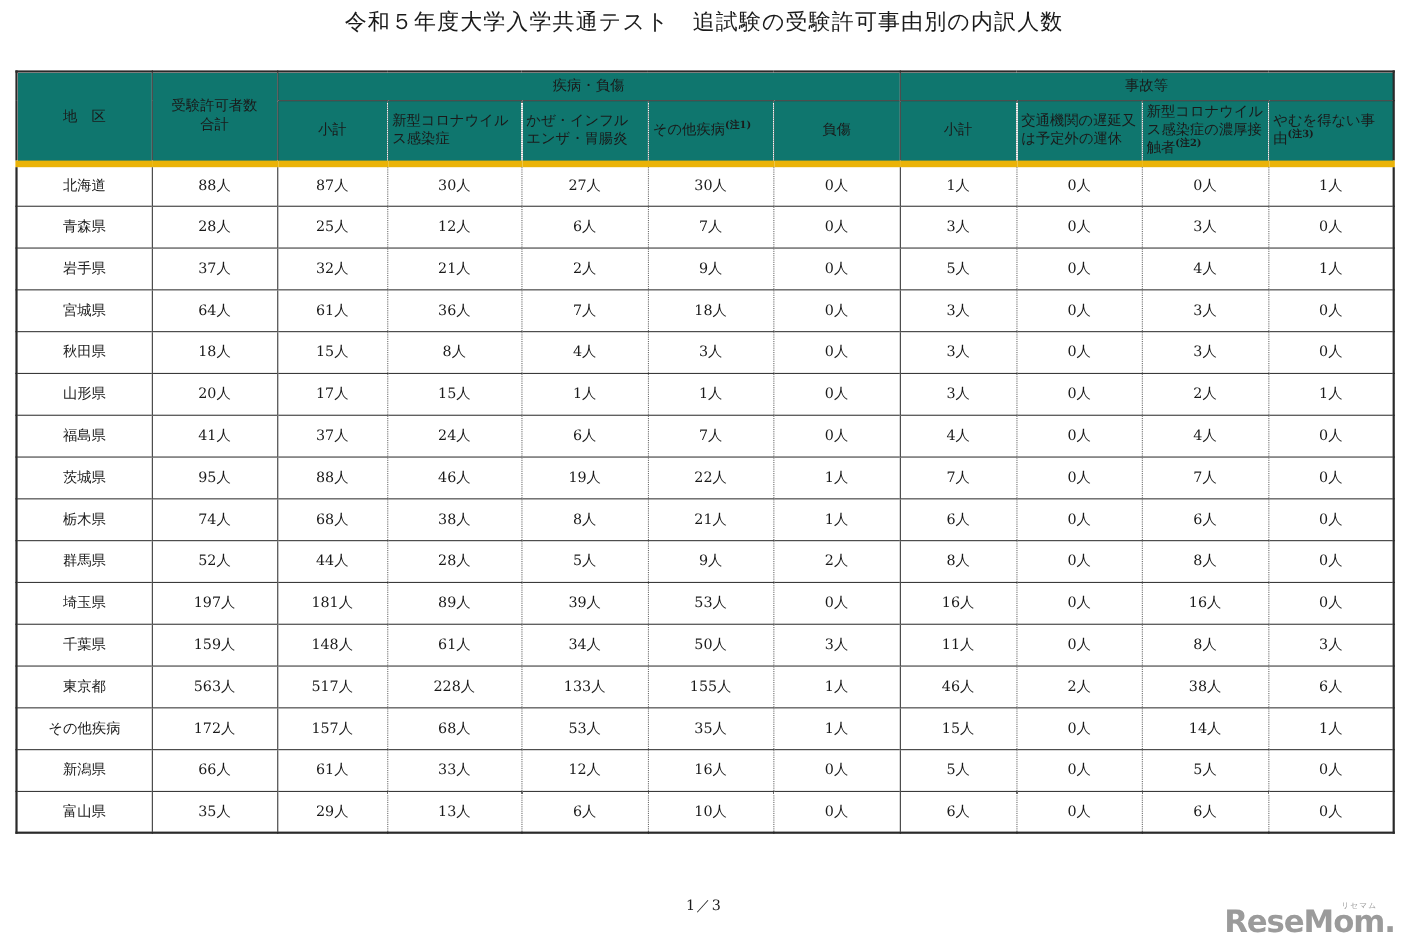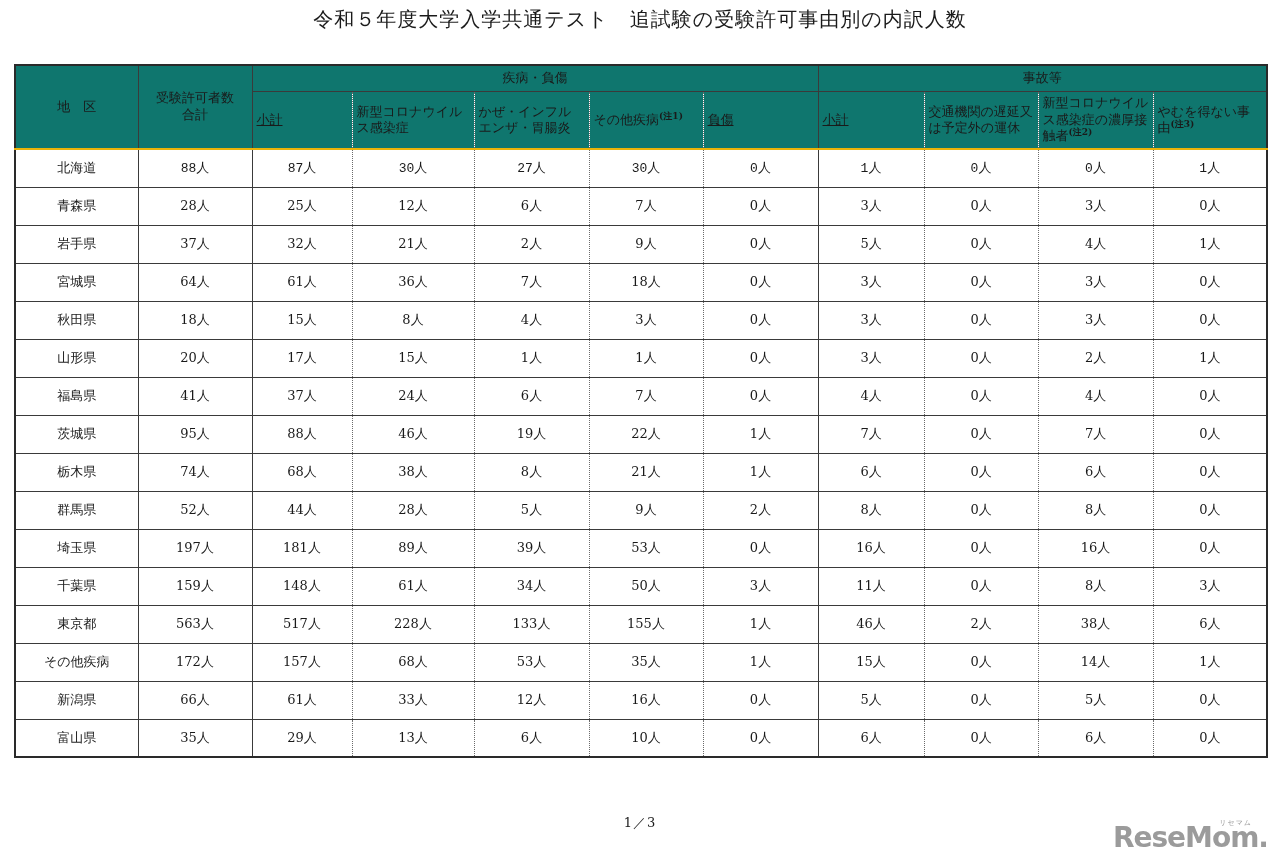--- a/index.html
+++ b/index.html
@@ -25,24 +25,24 @@
   th, td {
     border-top: 1px solid #3a3a3a;
     font-weight: normal; font-size: 13px; padding: 1px 4px;
     overflow: hidden;
   }
   thead th { background: #0f766e; }
   thead tr.group-row th { height: 26px; text-align: center; }
   thead tr.sub-row th { height: 58px; vertical-align: middle; line-height: 1.25; }
   thead th.region-h, thead th.total-h { text-align: center; vertical-align: middle; }
   thead th.total-h { white-space: pre-line; line-height: 1.3; }
-  thead tr.sub-row th.c { text-align: left; text-decoration: underline; }
+  thead tr.sub-row th.c { text-align: center; }
   thead tr.sub-row th.l { text-align: left; }
   tbody td { height: 38px; text-align: center; background: #ffffff; }
-  tbody tr:first-child td { border-top: 2px solid #eab308; font-family: Liberation Mono, monospace; }
+  tbody tr:first-child td { border-top: 6px solid #eab308; }
   .bl-s { border-left: 1px solid #3a3a3a; }
   .bl-d { border-left: 1px dotted #6a6a6a; }
   sup.note { font-size: 9px; line-height: 0; font-weight: bold; }
 
   .pagenum-wrap {
     position: absolute; bottom: 24px; left: 0; width: 100%;
     text-align: center; font-size: 13px; letter-spacing: 1px; margin-top: 15px;
   }
   .logo {
     position: absolute; right: 12px; bottom: 4px;

